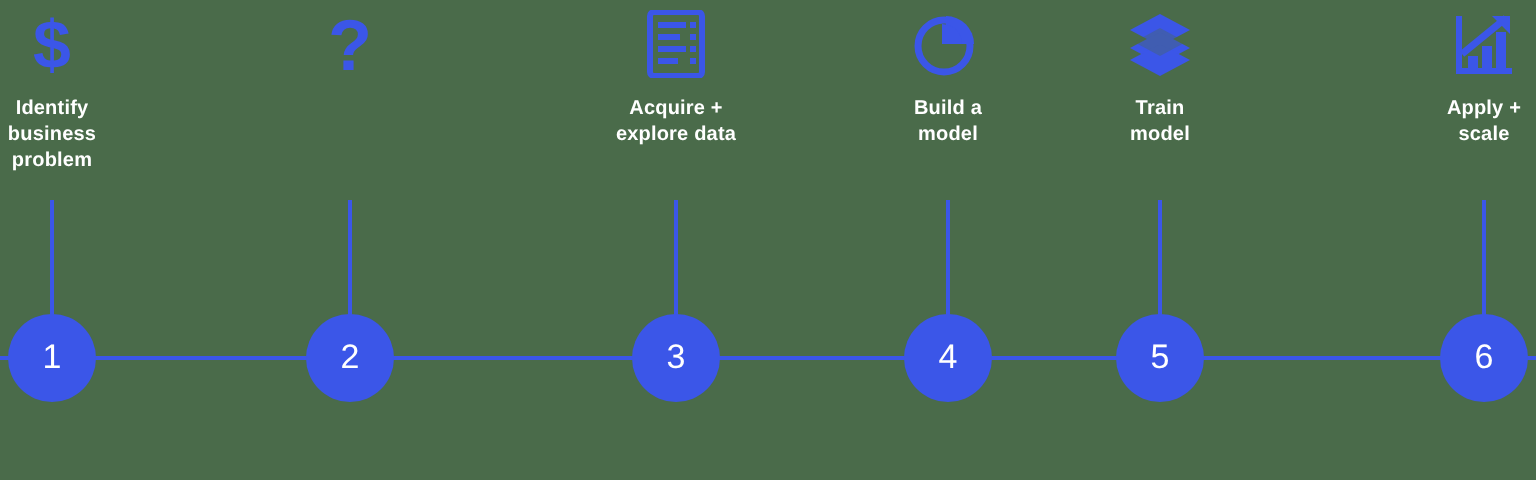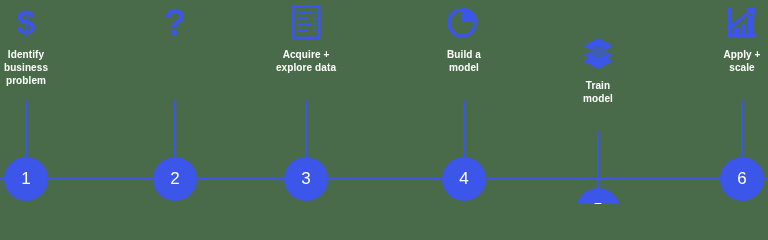--- a/index.html
+++ b/index.html
@@ -119,57 +119,57 @@
   <div class="step" style="left:175px;">
     <div class="step-icon">
       <svg width="34" height="34" viewBox="0 0 34 34">
         <text x="17" y="30" text-anchor="middle" font-family="Liberation Sans, sans-serif" font-size="36" font-weight="bold" fill="#3b56e8">?</text>
       </svg>
     </div>
     <div class="step-connector"></div>
     <div class="step-node">2</div>
   </div>
 
-  <div class="step" style="left:306px;text-decoration:underline;">
+  <div class="step" style="left:338px;text-decoration:underline;">
     <div class="step-icon">
       <svg width="32" height="34" viewBox="0 0 32 34">
         <rect x="3" y="1" width="26" height="32" rx="2" fill="none" stroke="#3b56e8" stroke-width="3"></rect>
         <rect x="7" y="6" width="14" height="3" fill="#3b56e8"></rect>
         <rect x="23" y="6" width="3" height="3" fill="#3b56e8"></rect>
         <rect x="7" y="12" width="11" height="3" fill="#3b56e8"></rect>
         <rect x="23" y="12" width="3" height="3" fill="#3b56e8"></rect>
         <rect x="7" y="18" width="14" height="3" fill="#3b56e8"></rect>
         <rect x="23" y="18" width="3" height="3" fill="#3b56e8"></rect>
         <rect x="7" y="24" width="10" height="3" fill="#3b56e8"></rect>
         <rect x="23" y="24" width="3" height="3" fill="#3b56e8"></rect>
       </svg>
     </div>
     <div class="step-label">Acquire +
 explore data</div>
     <div class="step-connector"></div>
     <div class="step-node">3</div>
   </div>
 
-  <div class="step" style="left:464px;">
+  <div class="step" style="left:474px;">
     <div class="step-icon">
       <svg width="34" height="34" viewBox="0 0 34 34">
         <circle cx="15" cy="18" r="13" fill="none" stroke="#3b56e8" stroke-width="3.5"></circle>
         <path d="M16 17 L16 3 A14 14 0 0 1 30 17 Z" fill="#3b56e8"></path>
         <path d="M15 18 L15 7 A11 11 0 0 1 15 7 Z" fill="none"></path>
         <path d="M14.5 17.5 L14.5 6.5 L14.5 17.5 L25 17.5" fill="#3b56e8" stroke="#3b56e8" stroke-width="0"></path>
         <path d="M14 17 L14 7 A10 10 0 0 1 24 17 Z" fill="#3b56e8"></path>
       </svg>
     </div>
     <div class="step-label">Build a
 model</div>
     <div class="step-connector"></div>
     <div class="step-node">4</div>
   </div>
 
-  <div class="step" style="left:598px;margin-top:31px;">
+  <div class="step" style="left:580px;">
     <div class="step-icon">
       <svg width="34" height="34" viewBox="0 0 34 34">
         <path d="M17 2 L32 10 L17 18 L2 10 Z" fill="#3b56e8"></path>
         <path d="M17 11 L32 19 L17 27 L2 19 Z" fill="#3b56e8"></path>
         <path d="M17 17 L32 25 L17 33 L2 25 Z" fill="#3b56e8"></path>
         <path d="M17 9 L30 16 L17 23 L4 16 Z" fill="#4a6b4a" opacity="0.35"></path>
       </svg>
     </div>
     <div class="step-label">Train
 model</div>

